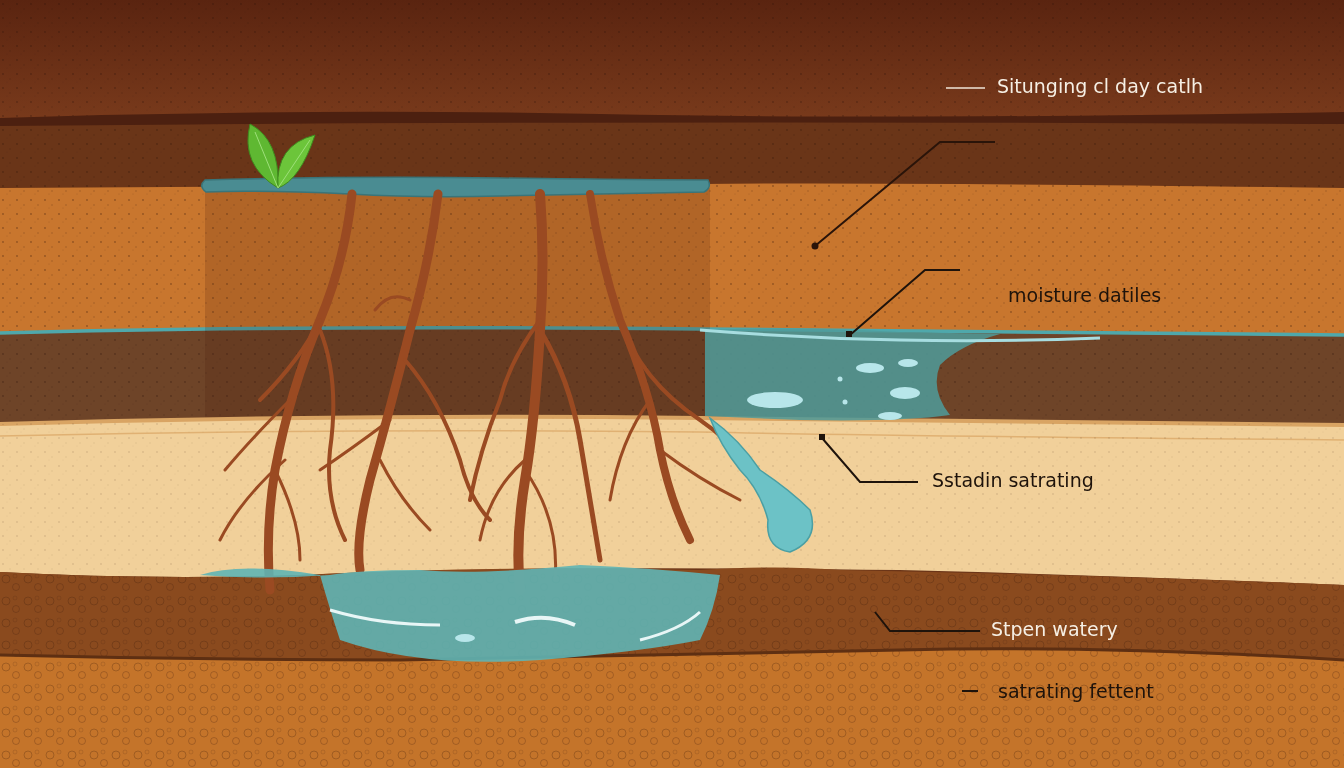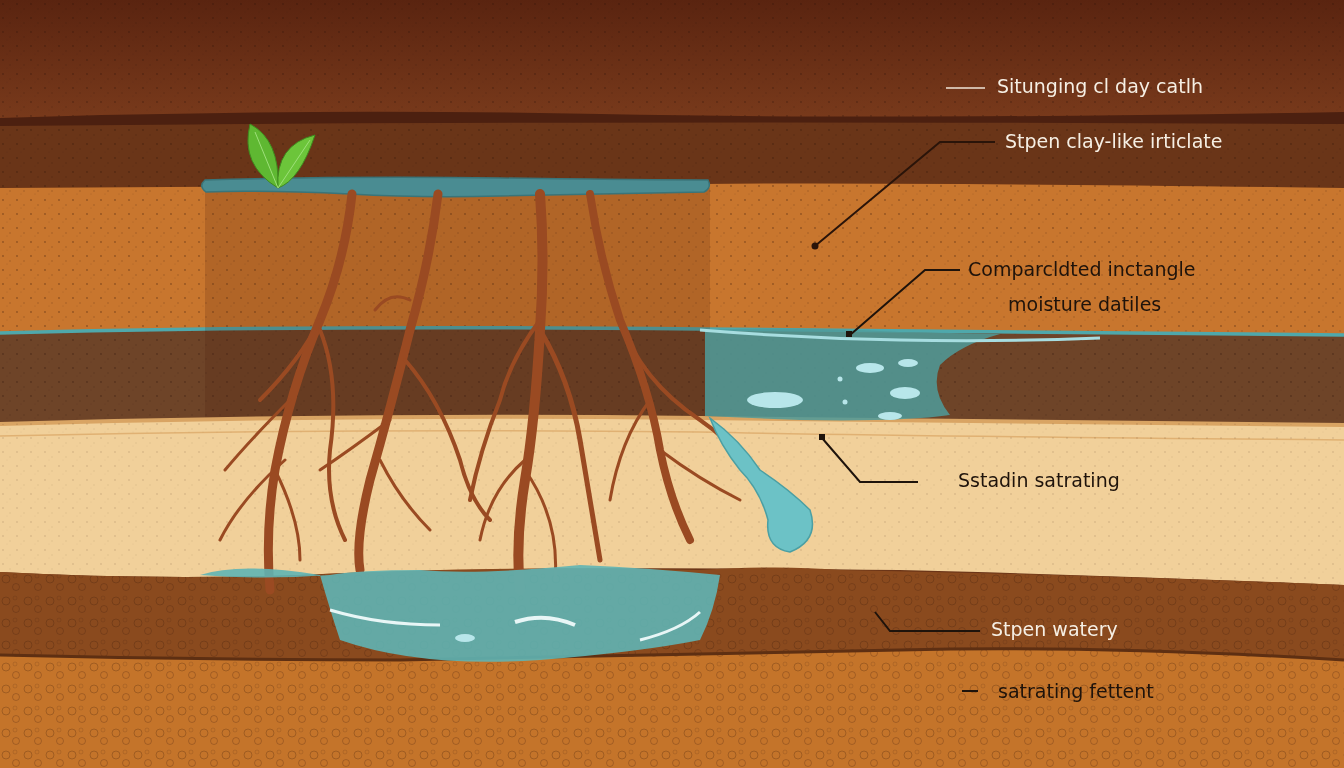--- a/index.html
+++ b/index.html
@@ -140,19 +140,17 @@
       <path d="M960 270 L925 270 L850 335" stroke="#1e130b" stroke-width="2"></path>
       <rect x="846" y="331" width="6" height="6" fill="#1e130b"></rect>
       <path d="M918 482 L860 482 L822 438" stroke="#1e130b" stroke-width="2"></path>
       <rect x="819" y="434" width="6" height="6" fill="#1e130b"></rect>
       <path d="M980 631 L890 631 L875 612" stroke="#1e130b" stroke-width="2"></path>
       <path d="M962 691 L978 691" stroke="#1e130b" stroke-width="2"></path>
     </g>
   </svg>
 
   <div class="label light" style="left:997px;top:74px;">Situnging cl day catlh</div>
-  <div class="label light" style="left:1005px;top:129px;">Stpen clay-like irticlate</div>
-  <div class="label dark" style="left:968px;top:257px;">Comparcldted inctangle</div>
-  <div class="label dark" style="left:1008px;top:283px;margin-top:9px;">moisture datiles</div>
-  <div class="label dark" style="left:958px;top:468px;">Sstadin satrating</div>
+  <div class="label dark" style="left:1008px;top:283px;">moisture datiles</div>
+  <div class="label dark" style="left:932px;top:468px;">Sstadin satrating</div>
   <div class="label light" style="left:991px;top:617px;">Stpen watery</div>
   <div class="label dark" style="left:998px;top:679px;">satrating fettent</div>
 </div>
 
 </body></html>

